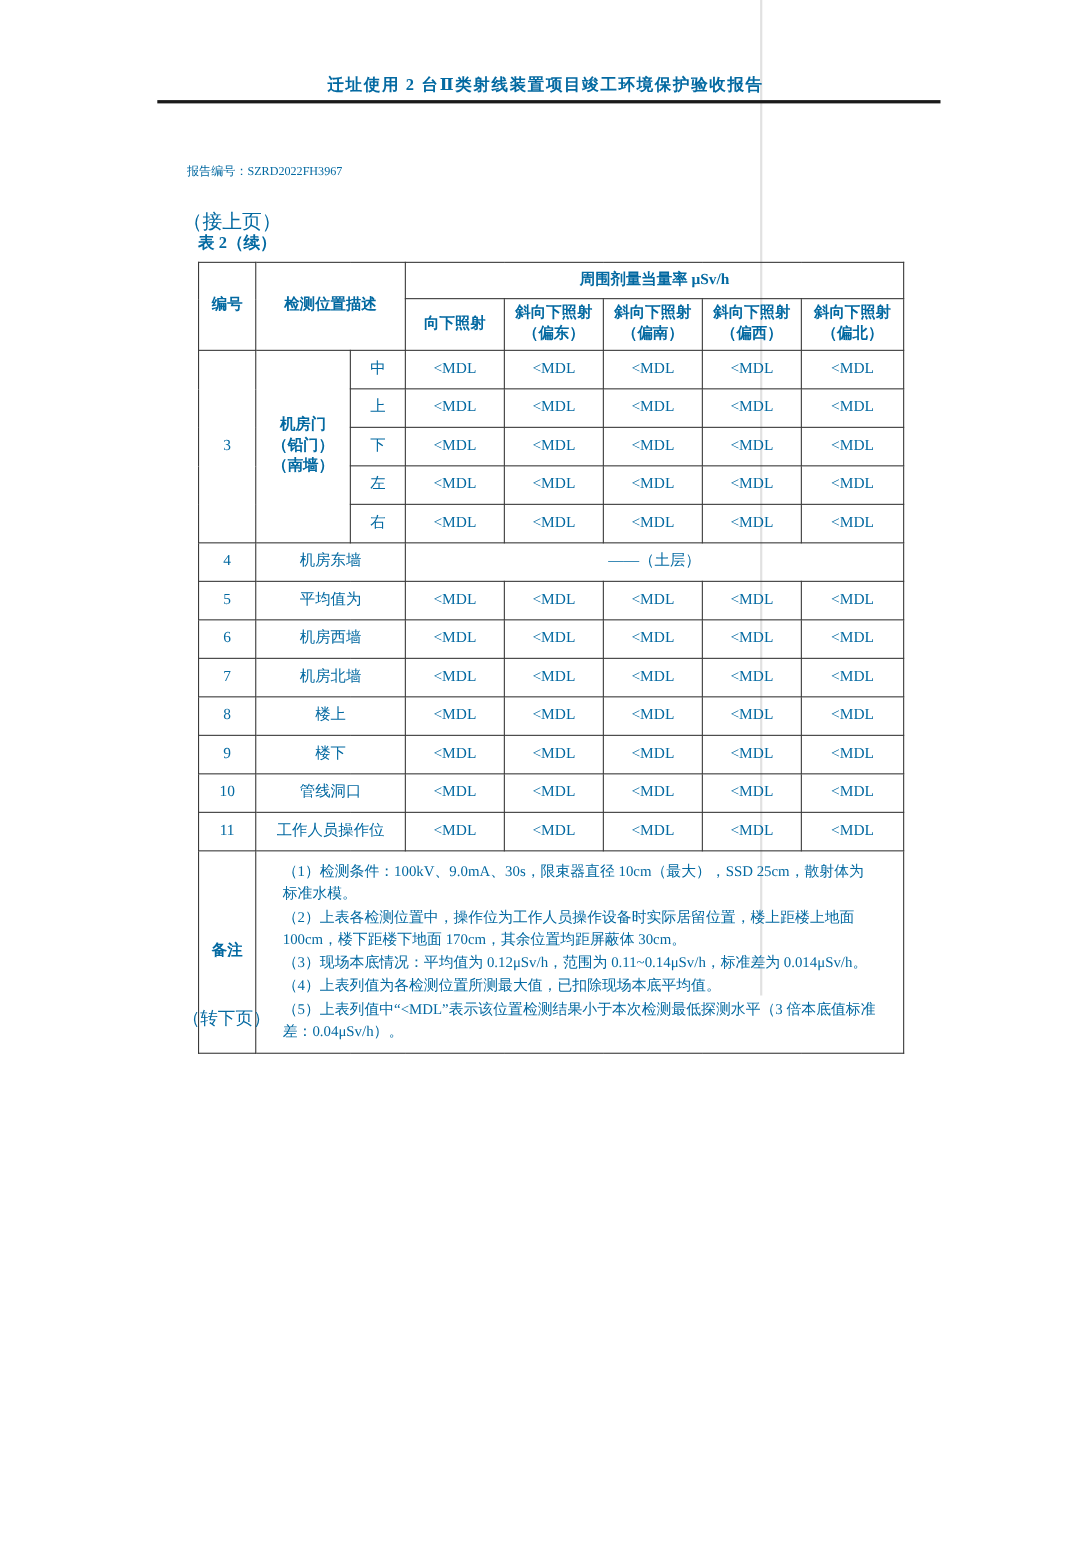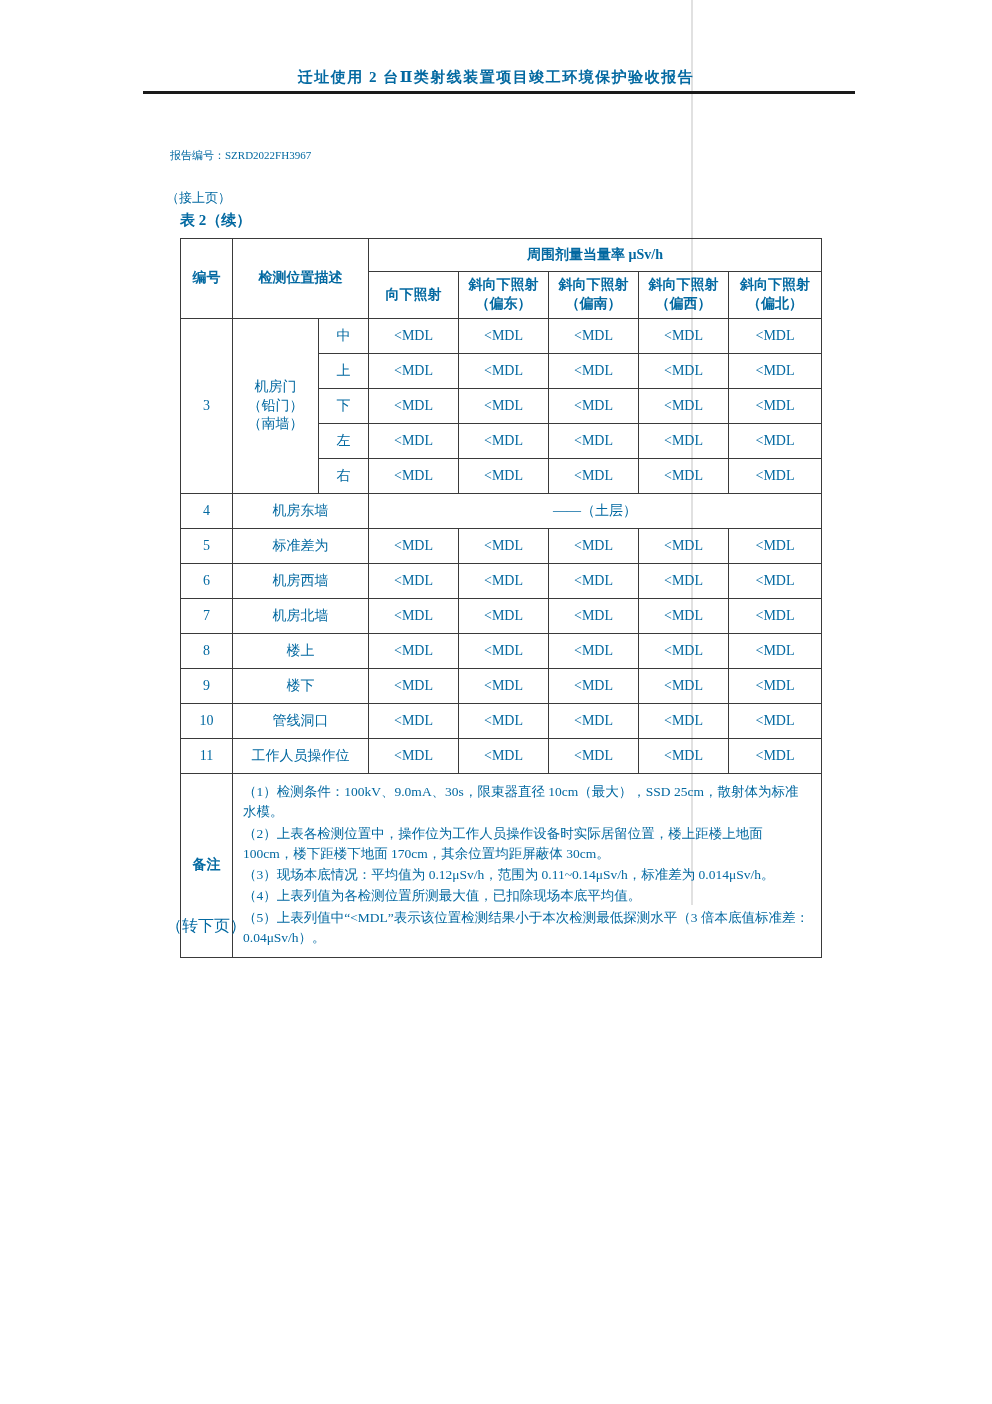--- a/index.html
+++ b/index.html
@@ -46,21 +46,21 @@
     position: absolute;
     top: 148px;
     left: 170px;
     font-size: 11px;
     z-index: 2;
   }
   .cont-from {
     position: absolute;
     top: 189px;
     left: 166px;
-    font-size: 13px;
+    font-size: 18px;
     z-index: 2;
   }
   .table-caption {
     position: absolute;
     top: 211px;
     left: 180px;
     width: 640px;
     font-weight: bold;
     font-size: 15px;
     z-index: 2;
@@ -80,26 +80,26 @@
     border: 1.4px solid #3a3a3a;
     text-align: center;
     vertical-align: middle;
     padding: 2px 3px;
     line-height: 1.35;
   }
   .dose-table td.hdr { font-weight: bold; }
   .dose-table tr.h1 td { height: 28px; }
   .dose-table tr.h2 td { height: 42px; }
   .dose-table tr.r td { height: 30px; }
-  .dose-table td.pos-main { padding: 2px 8px; }
+  .dose-table td.pos-main { padding: 2px 8px; font-weight: bold; }
   .dose-table td.notes-label { font-weight: 600; }
   .dose-table td.notes-content {
     text-align: left;
     vertical-align: middle;
-    padding: 8px 10px;
+    padding: 8px 24px;
     font-size: 13.5px;
     line-height: 1.5;
   }
   .dose-table td.notes-content p { margin: 0 0 1px 0; }
   .cont-to {
     position: absolute;
     top: 916px;
     left: 166px;
     font-size: 16px;
     z-index: 2;
@@ -213,21 +213,21 @@
     </tr>
 
     <tr class="r">
       <td>4</td>
       <td colspan="2">机房东墙</td>
       <td colspan="5">——（土层）</td>
     </tr>
 
     <tr class="r">
       <td>5</td>
-      <td colspan="2">标准差为</td>
+      <td colspan="2">平均值为</td>
       <td>&lt;MDL</td>
       <td>&lt;MDL</td>
       <td>&lt;MDL</td>
       <td>&lt;MDL</td>
       <td>&lt;MDL</td>
     </tr>
 
     <tr class="r">
       <td>6</td>
       <td colspan="2">机房西墙</td>

